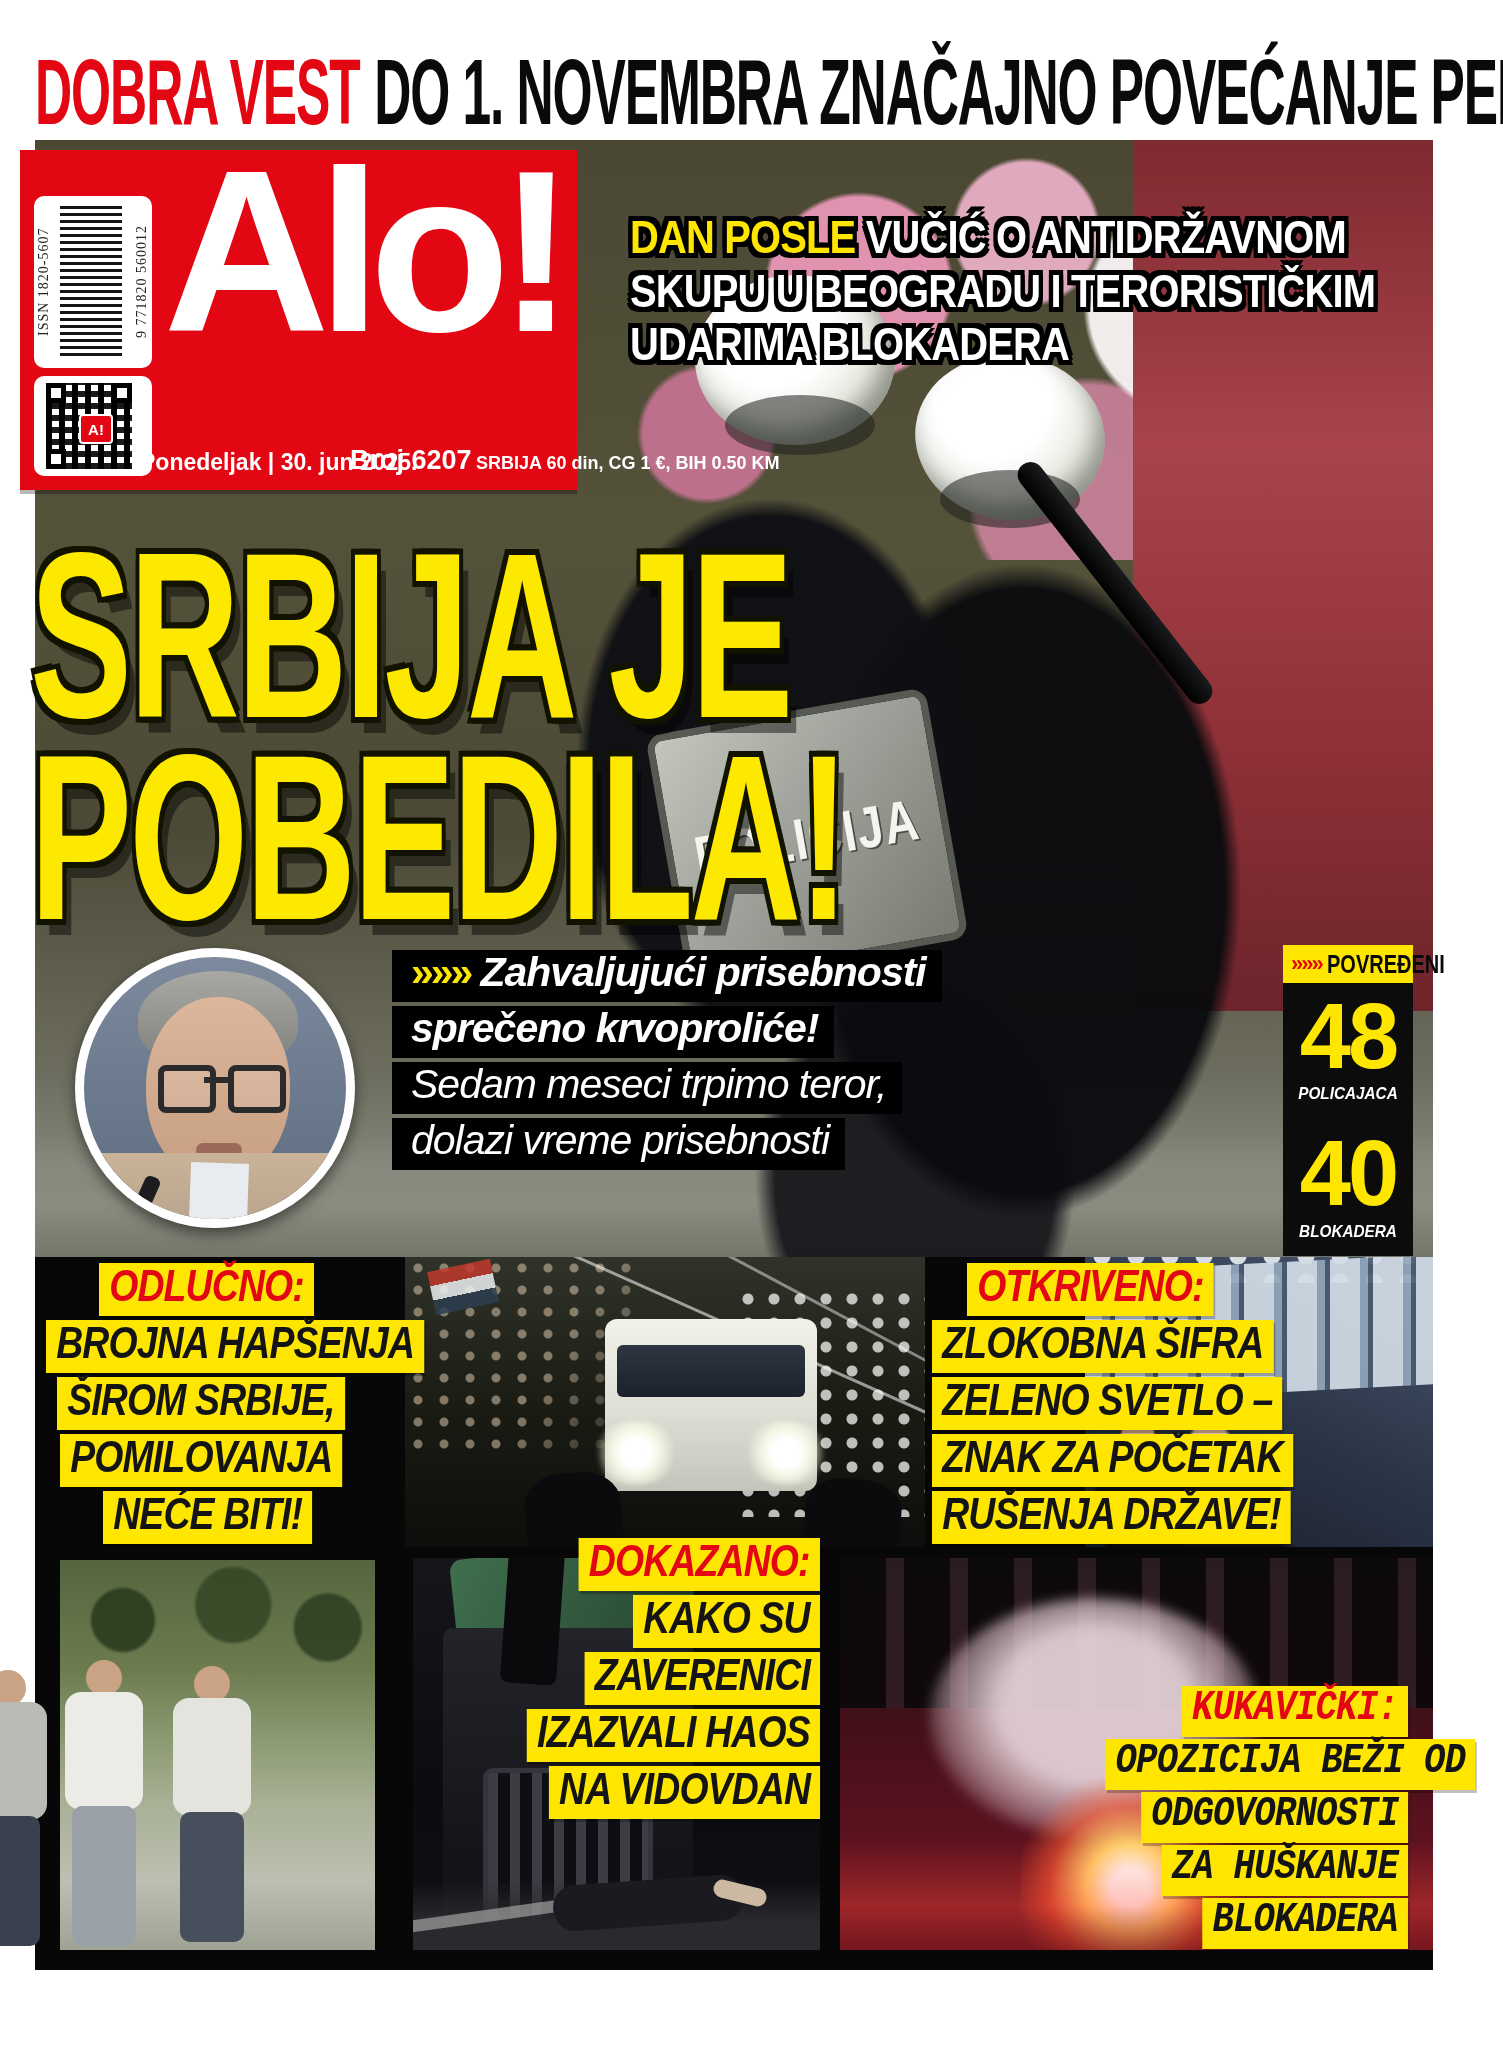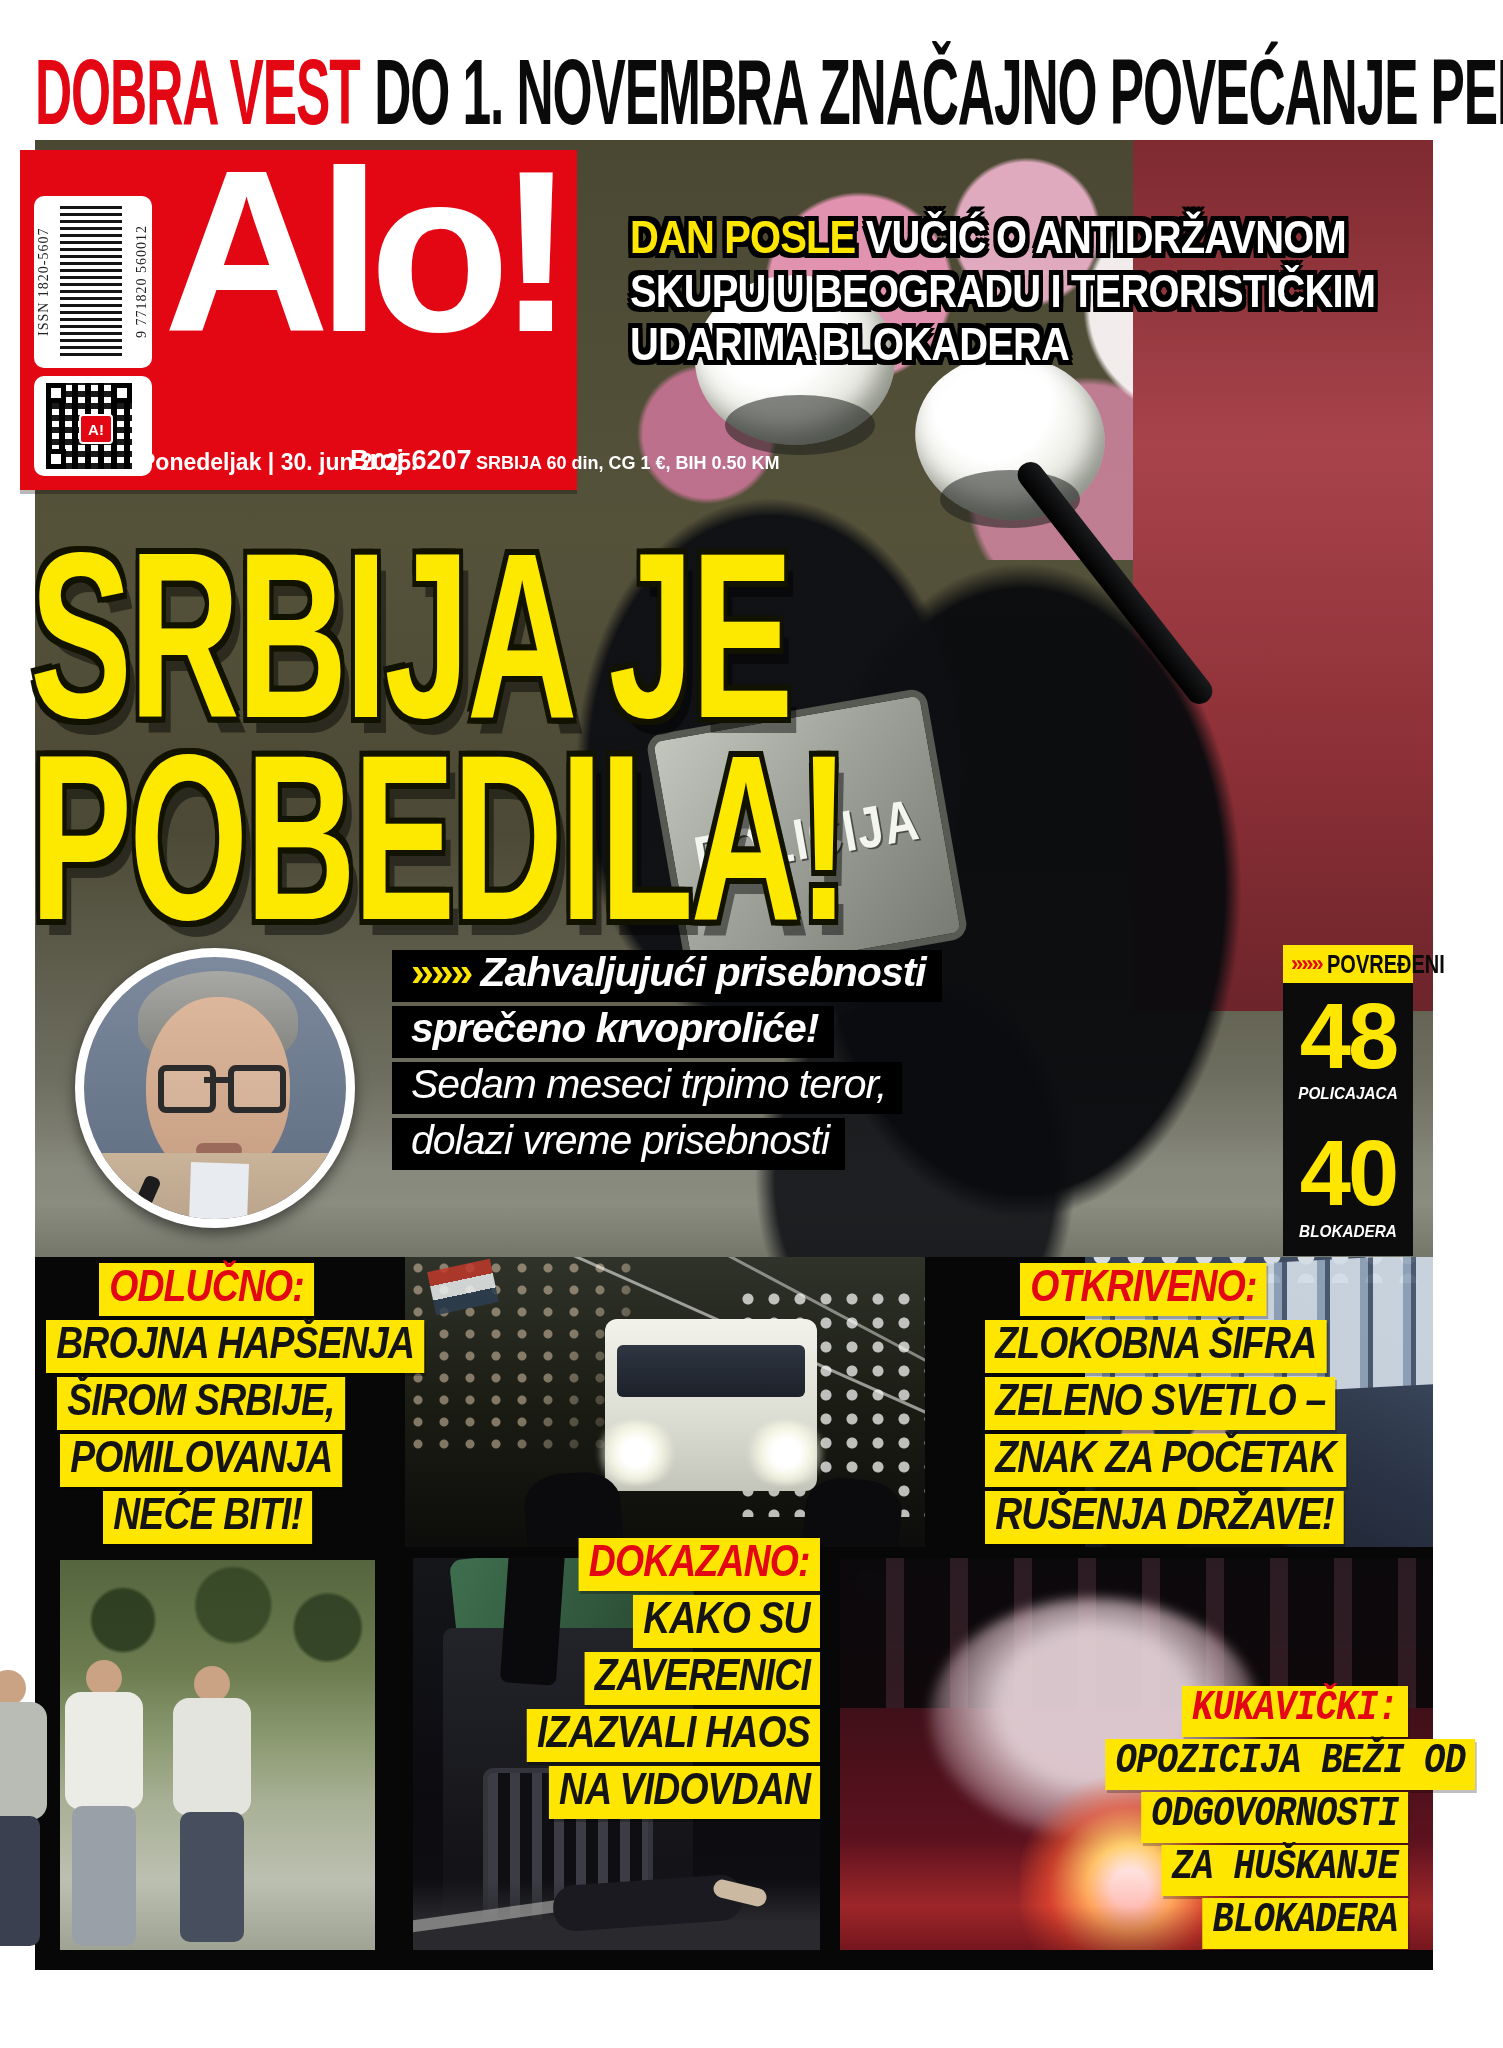--- a/index.html
+++ b/index.html
@@ -116,21 +116,21 @@
   
   .yblock{position:absolute;text-align:center;}
   .yrow{line-height:1;margin-bottom:4px;}
   .ystrip{display:inline-block;background:#ffe600;color:#141414;font-weight:900;font-style:italic;
     font-size:44px;letter-spacing:-1px;padding:1px 12px 8px;white-space:nowrap;
     transform:scaleX(.85);transform-origin:0 50%;box-shadow:2px 3px 0 rgba(0,0,0,.25);}
   .ystrip.red{color:#e30613;}
   .yblock.alignR{text-align:right;}
   .yblock.alignR .ystrip{transform-origin:100% 50%;}
   #block-odlucno{left:46px;top:1263px;width:360px;}
-  #block-otkriveno{left:985px;top:1263px;width:360px;}
+  #block-otkriveno{left:932px;top:1263px;width:360px;}
   #block-dokazano{left:470px;top:1538px;width:350px;}
   #block-kukavicki{left:1040px;top:1686px;width:368px;font-family:Liberation Mono, monospace;}
   #block-kukavicki .yrow{margin-bottom:2px;}
   #block-kukavicki .ystrip{font-size:42px;}
 
   
   #photo-van{left:405px;top:1257px;width:520px;height:290px;background:linear-gradient(180deg,#30332a 0%,#191b13 55%,#0d0d0b 100%);}
   #van-crowd-l{position:absolute;left:0;top:0;width:230px;height:200px;
     background-image:radial-gradient(circle 5px,#d8c4a8 0 4px,transparent 5px);background-size:26px 22px;opacity:.55;
     -webkit-mask-image:linear-gradient(120deg,#000 60%,transparent);mask-image:linear-gradient(120deg,#000 60%,transparent);}

